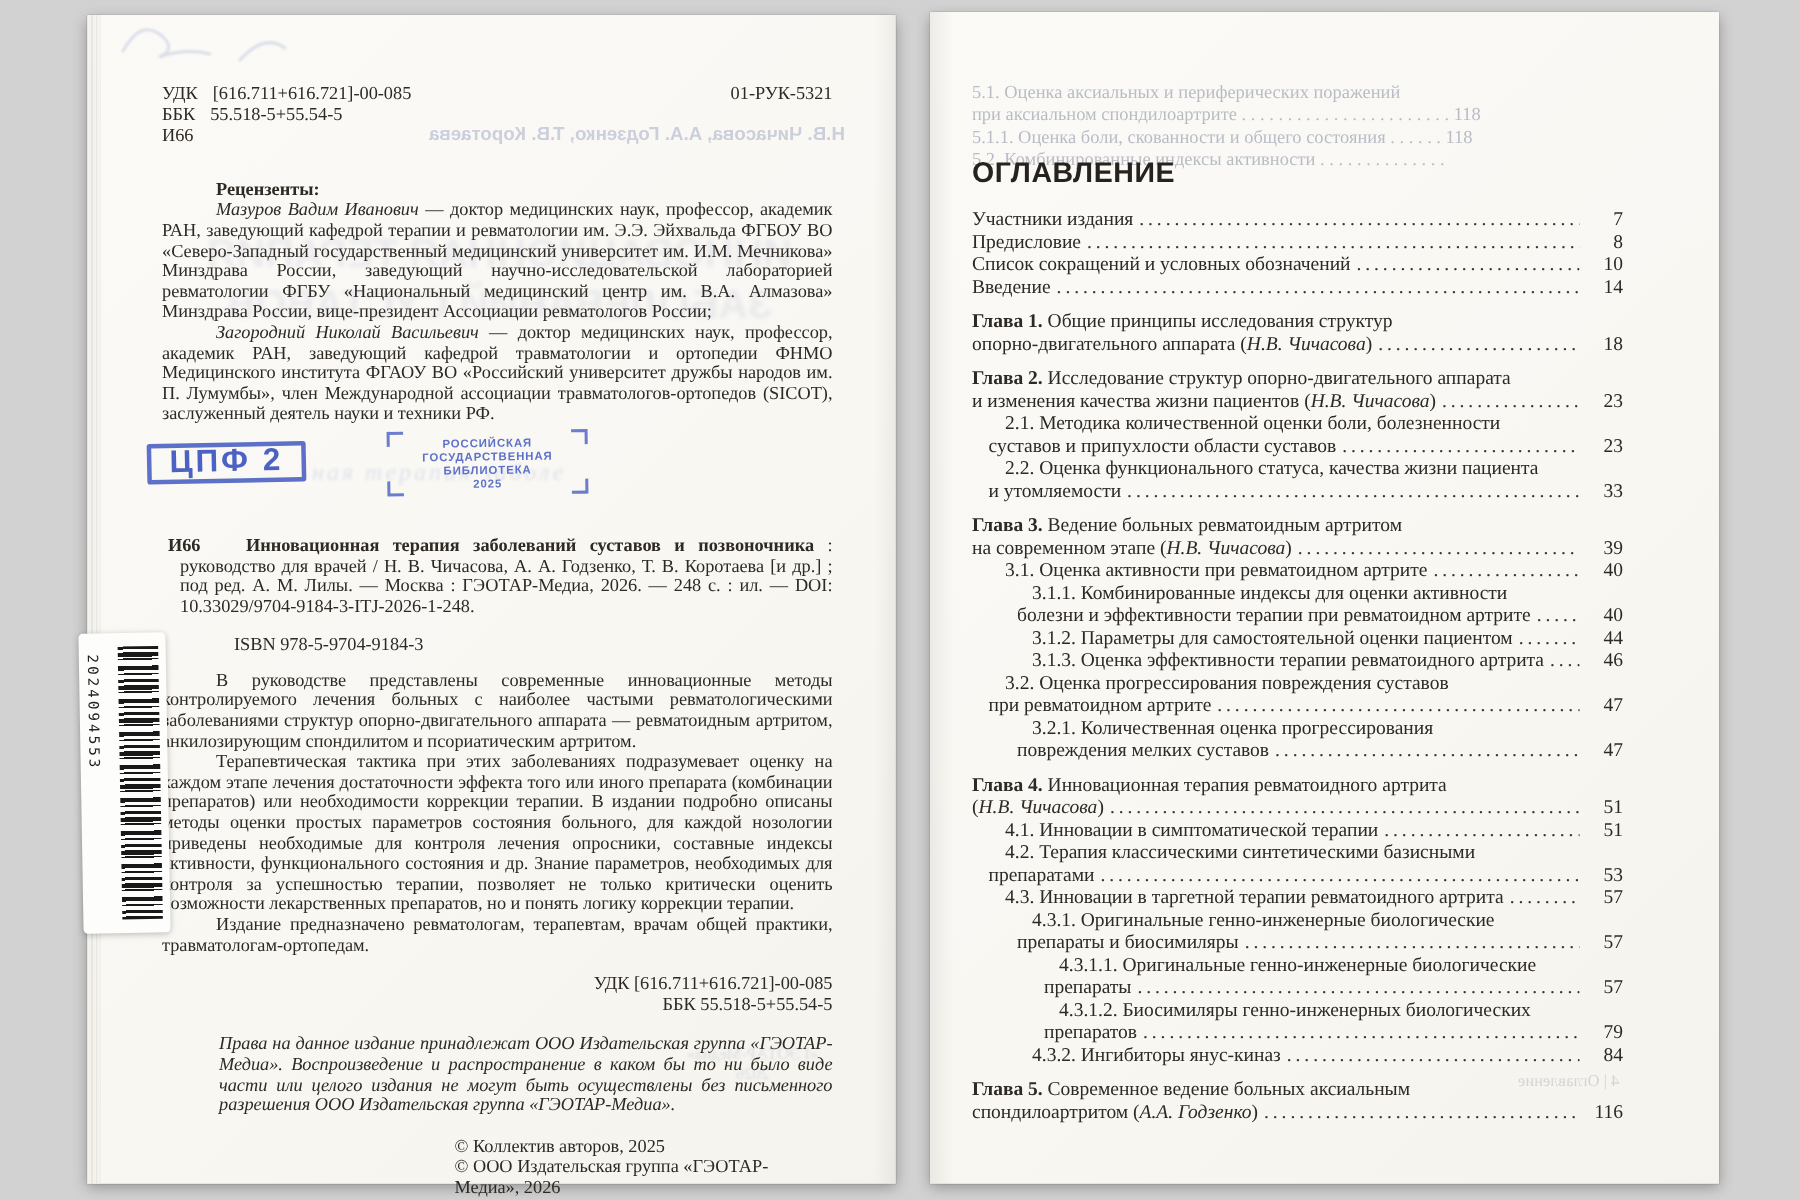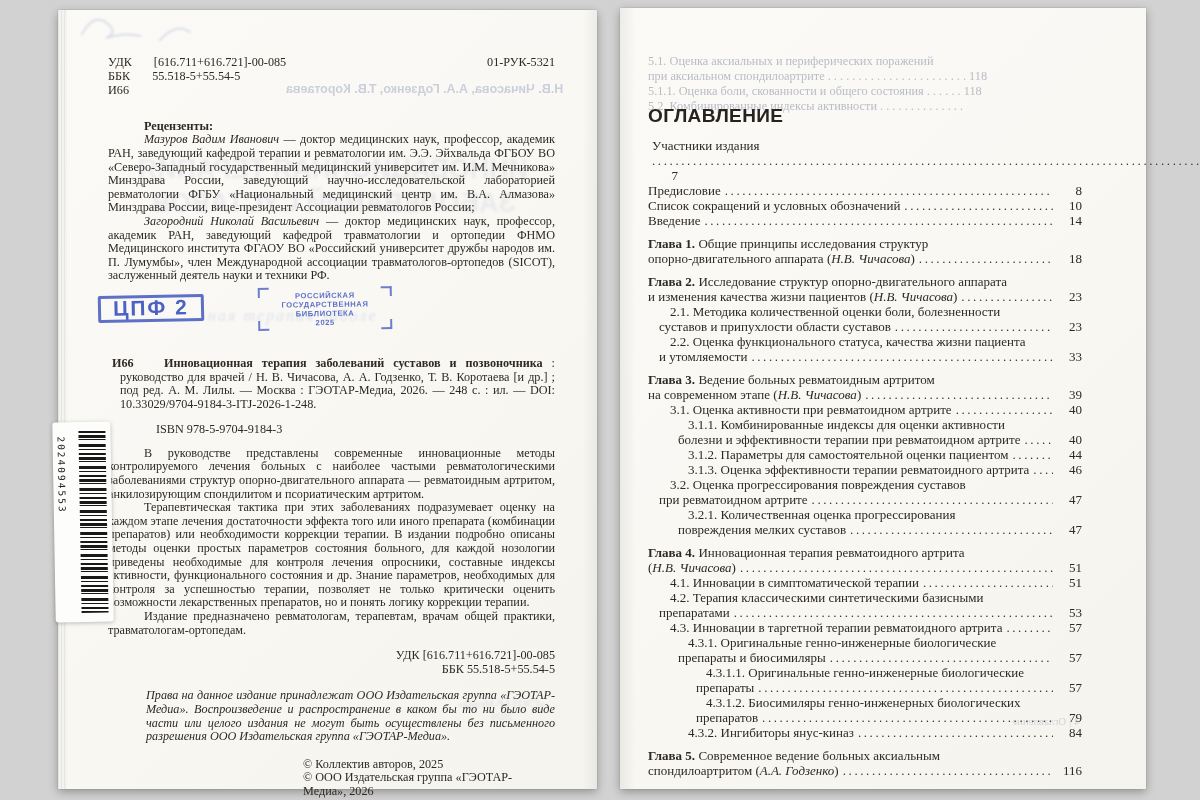--- a/index.html
+++ b/index.html
@@ -16,21 +16,21 @@
   .page-left::before{content:"";position:absolute;left:0;top:0;bottom:0;width:9px;
     background:repeating-linear-gradient(90deg,#e3e1da 0 1px,#f2f1ec 1px 3px);opacity:.8}
   .page-left::after{content:"";position:absolute;right:0;top:0;bottom:0;width:14px;
     background:linear-gradient(90deg,rgba(0,0,0,0) ,rgba(0,0,0,.05))}
   .page-right::before{content:"";position:absolute;left:0;top:0;bottom:0;width:16px;
     background:linear-gradient(90deg,rgba(0,0,0,.06),rgba(0,0,0,0))}
 
   
   .lp-content{position:relative;padding:46px 42px 0 50px;font-size:12.2px;line-height:13.6px}
   .lp-head{display:flex;justify-content:space-between;align-items:flex-start}
-  .code-line{display:flex;gap:22px}
+  .code-line{display:flex;gap:10px}
   .auth-mark{margin-top:1px}
   .rev-head{margin:22px 0 0;text-indent:36px;font-weight:bold}
   .para{margin:0;text-align:justify;text-indent:36px}
   .stamps{position:relative;height:58px;margin-top:6px}
   .stamp-box{position:absolute;left:-10px;top:6px;border:3px solid rgba(66,88,190,.85);
     color:rgba(60,84,190,.92);font-family:"Liberation Sans",sans-serif;font-weight:bold;
     font-size:21px;padding:3px 12px 4px;letter-spacing:2px;transform:rotate(-1.2deg);border-radius:2px}
   .stamp-lib{position:absolute;left:150px;top:-2px;width:122px;padding:4px 6px 3px;
     color:rgba(72,94,196,.88);font-family:"Liberation Sans",sans-serif;font-weight:bold;
     font-size:7.6px;line-height:9px;text-align:center;letter-spacing:.6px;transform:rotate(-.8deg)}
@@ -185,21 +185,21 @@
         <div>при аксиальном спондилоартрите . . . . . . . . . . . . . . . . . . . . . . .  118</div>
         <div>5.1.1. Оценка боли, скованности и общего состояния . . . . . .  118</div>
         <div>5.2. Комбинированные индексы активности . . . . . . . . . . . . . .</div>
       </div>
     <div class="ghost g-footer">4  |  Оглавление</div>
 
     <div class="rp-content">
       <h1 class="toc-title">ОГЛАВЛЕНИЕ</h1>
       <div id="toc-list">
           <div class="toc-entry">
-            <div class="toc-line" style="margin-left: 0px; flex-direction: column;">
+            <div class="toc-line" style="margin-left: 0px;">
               <span class="txt">Участники издания</span>
               <span class="dots">....................................................................................................................................................................................</span>
               <span class="pg">7</span>
             </div>
           </div>
           <div class="toc-entry">
             <div class="toc-line" style="margin-left: 0px;">
               <span class="txt">Предисловие</span>
               <span class="dots">....................................................................................................................................................................................</span>
               <span class="pg">8</span>

